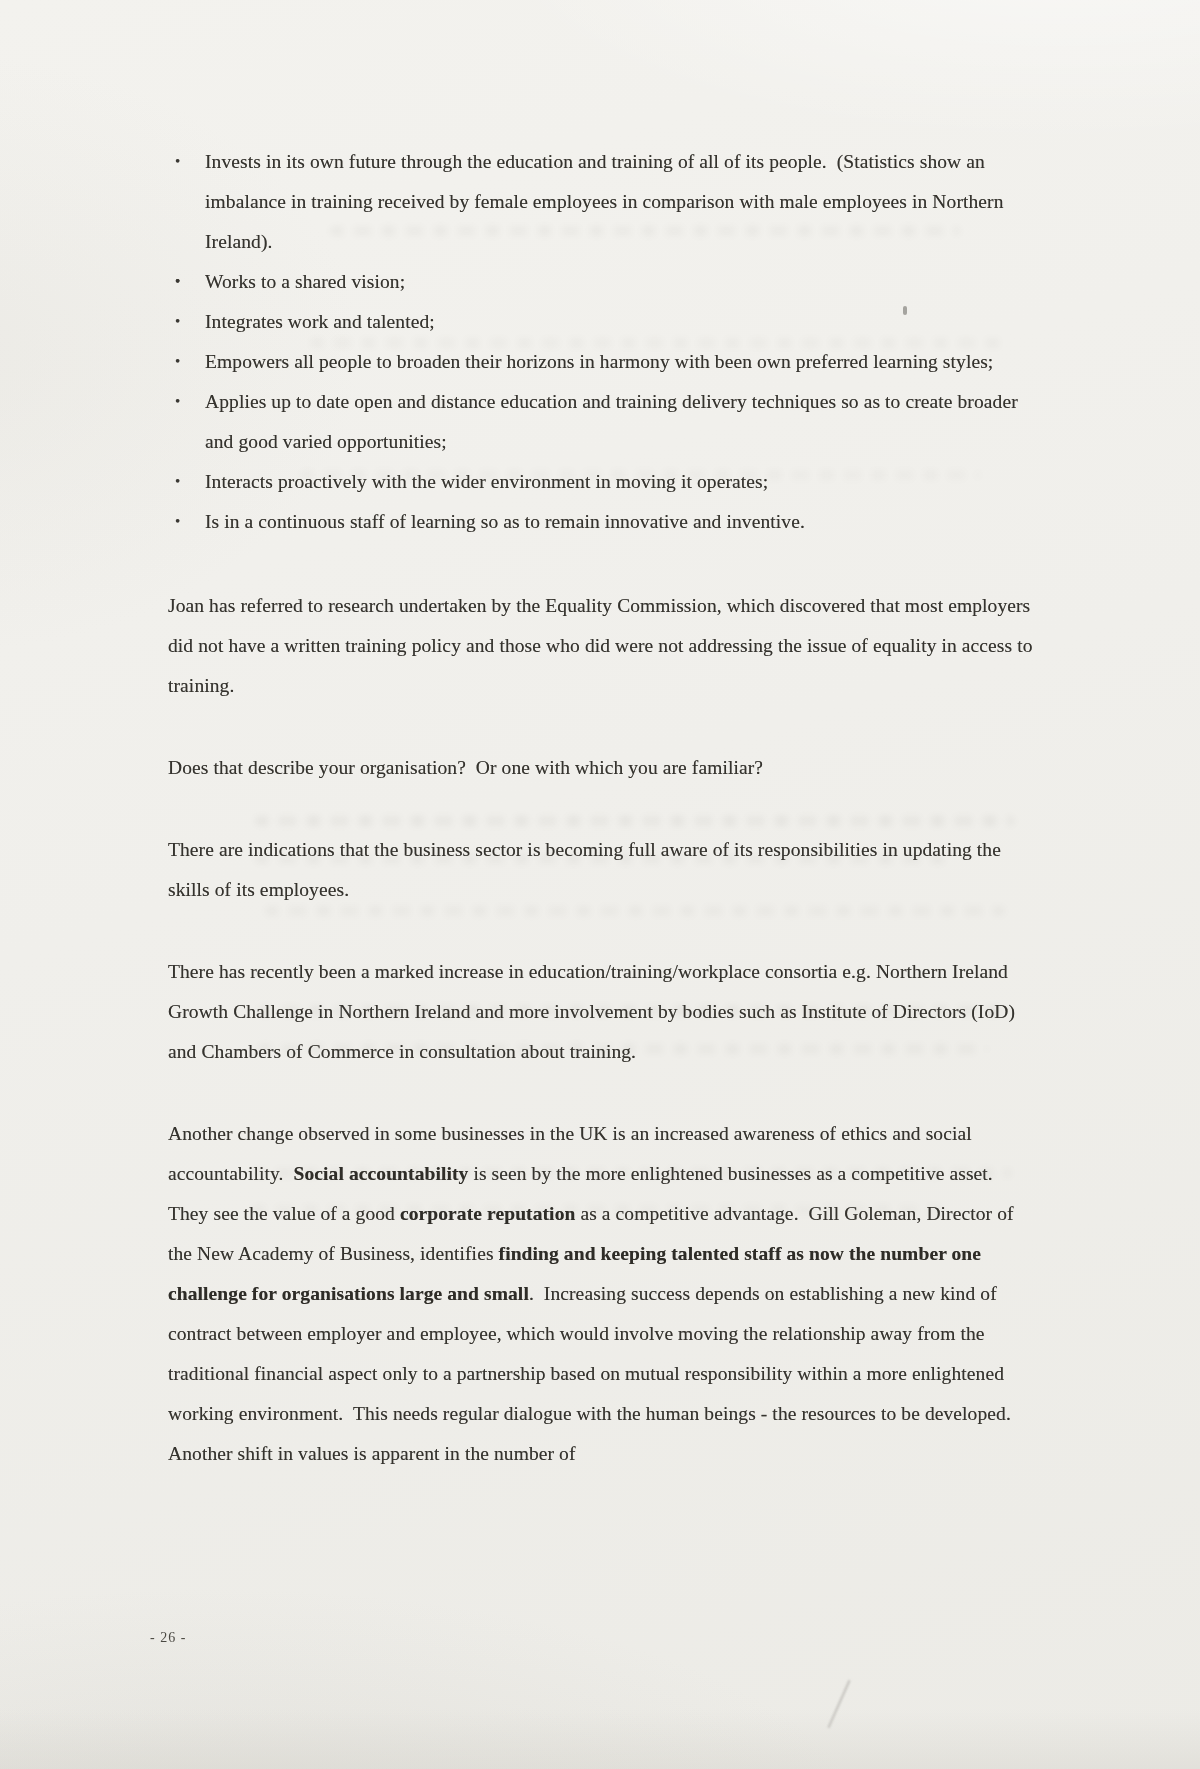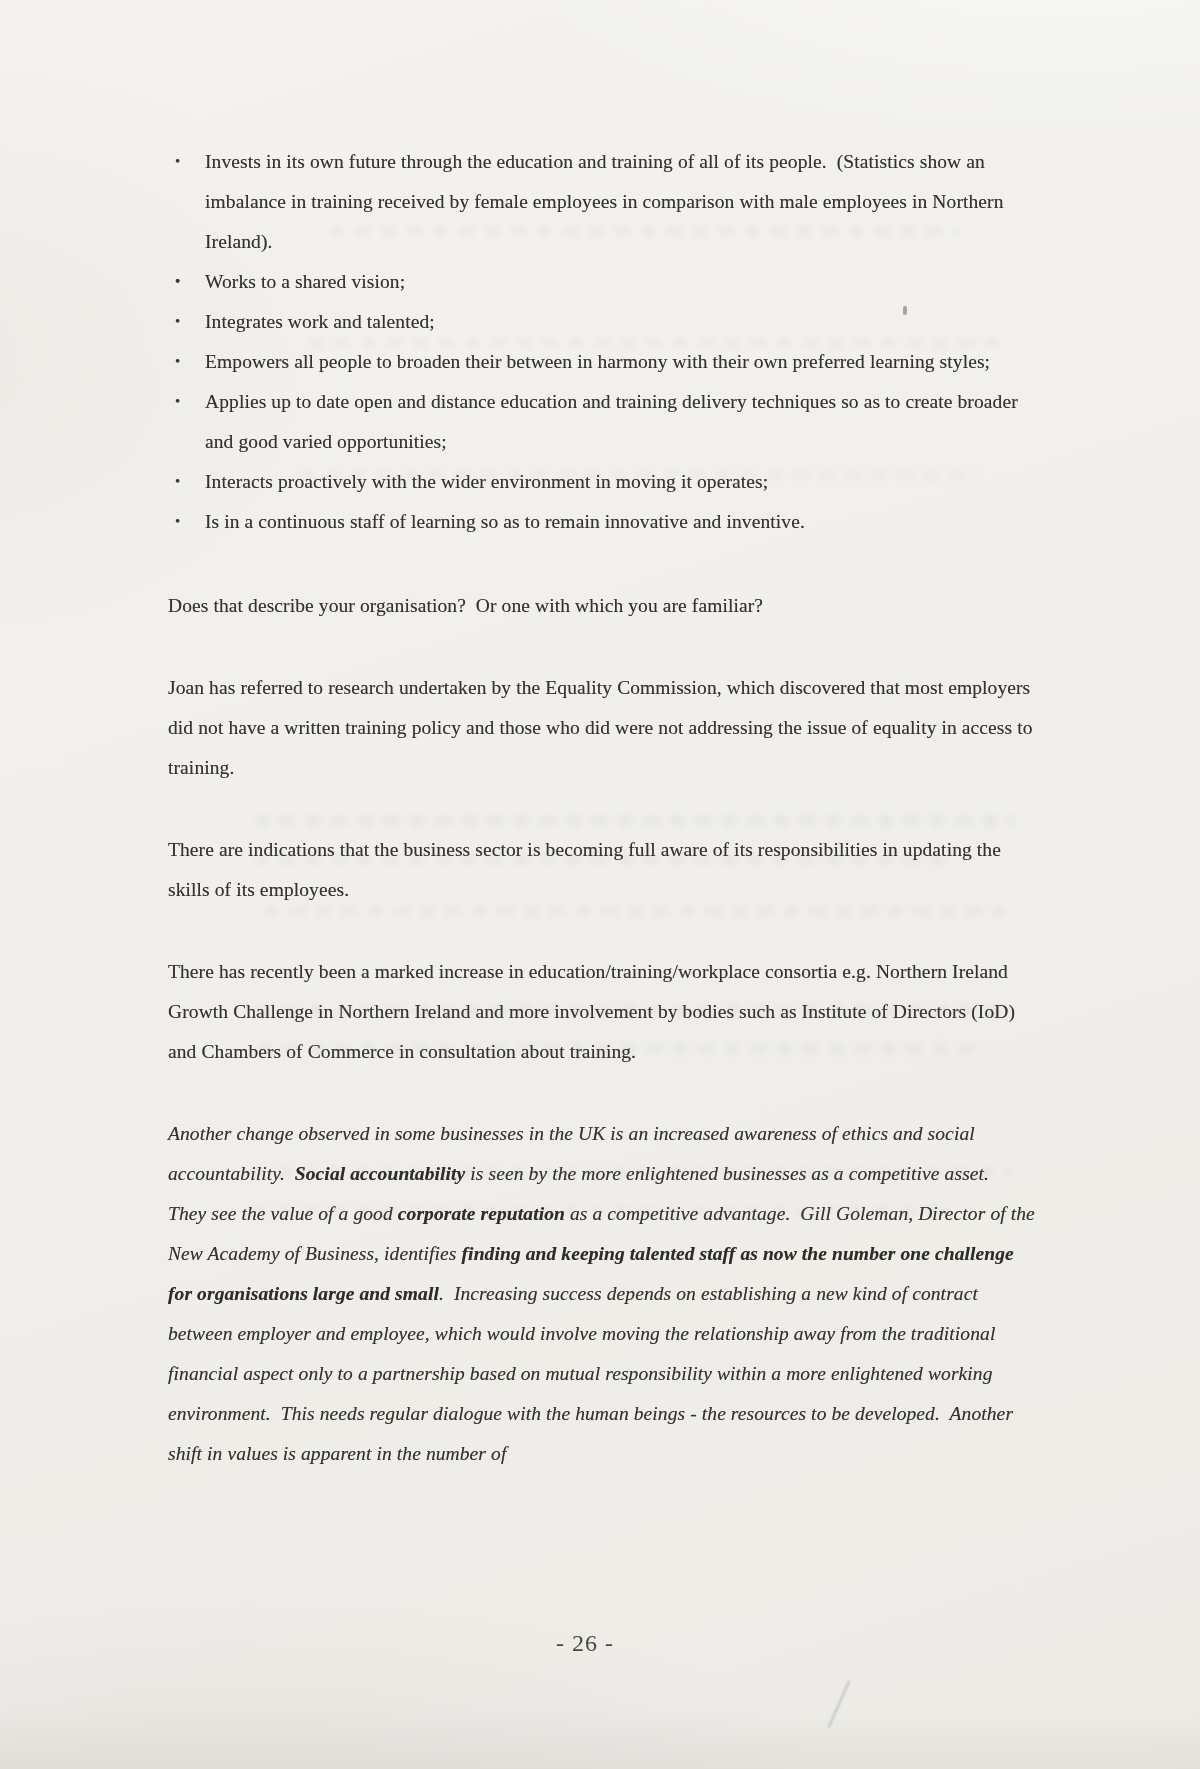--- a/index.html
+++ b/index.html
@@ -24,25 +24,25 @@
     text-shadow:0 0 .5px rgba(70,68,62,.55);
   }
   .bullet-list{margin:0 0 44px 0;}
   .bullet-item{position:relative;padding-left:37px;}
   .bullet-marker{
     position:absolute;left:7px;top:-1px;
     font-size:15px;color:#3a3833;
   }
   .bullet-text{white-space:pre-wrap;}
   .paragraphs .para{margin:0 0 42px 0;white-space:pre-wrap;}
-  .paragraphs .para:last-child{margin-bottom:0;font-style:italic;}
+  .paragraphs .para:last-child{margin-bottom:0;}
   strong{font-weight:bold;color:#2e2c27;}
   .page-number{
     position:absolute;left:150px;top:1630px;width:870px;
-    text-align:center;font-size:24px;color:#4a4842;
+    text-align:left;font-size:14px;color:#4a4842;
     letter-spacing:1px;
   }
   
   .bleed{
     position:absolute;height:10px;border-radius:5px;
     background:repeating-linear-gradient(90deg,
       rgba(110,108,102,.55) 0 13px, rgba(110,108,102,0) 13px 24px,
       rgba(110,108,102,.45) 24px 41px, rgba(110,108,102,0) 41px 52px);
     filter:blur(3px);
   }
@@ -64,28 +64,28 @@
 <body>
 
 <div class="page">
 
   <div class="content">
     <div class="bullet-list">
         <div class="bullet-item"><span class="bullet-marker">•</span><span class="bullet-text">Invests in its own future through the education and training of all of its people.  (Statistics show an imbalance in training received by female employees in comparison with male employees in Northern Ireland).</span></div>
         <div class="bullet-item"><span class="bullet-marker">•</span></div>
         <div class="bullet-item"><span class="bullet-marker">•</span><span class="bullet-text">Works to a shared vision;</span></div>
         <div class="bullet-item"><span class="bullet-marker">•</span><span class="bullet-text">Integrates work and talented;</span></div>
-        <div class="bullet-item"><span class="bullet-marker">•</span><span class="bullet-text">Empowers all people to broaden their between in harmony with their own preferred learning styles;</span></div>
+        <div class="bullet-item"><span class="bullet-marker">•</span><span class="bullet-text">Empowers all people to broaden their horizons in harmony with been own preferred learning styles;</span></div>
         <div class="bullet-item"><span class="bullet-marker">•</span><span class="bullet-text">Applies up to date open and distance education and training delivery techniques so as to create broader and good varied opportunities;</span></div>
         <div class="bullet-item"><span class="bullet-marker">•</span><span class="bullet-text">Interacts proactively with the wider environment in moving it operates;</span></div>
         <div class="bullet-item"><span class="bullet-marker">•</span><span class="bullet-text">Is in a continuous staff of learning so as to remain innovative and inventive.</span></div>
       </div>
     <div class="paragraphs">
+        <p class="para"><span>Joan has referred to research undertaken by the Equality Commission, which discovered that most employers did not have a written training policy and those who did were not addressing the issue of equality in access to training.</span></p>
         <p class="para"><span>Does that describe your organisation?  Or one with which you are familiar?</span></p>
-        <p class="para"><span>Joan has referred to research undertaken by the Equality Commission, which discovered that most employers did not have a written training policy and those who did were not addressing the issue of equality in access to training.</span></p>
         <p class="para"><span>There are indications that the business sector is becoming full aware of its responsibilities in updating the skills of its employees.</span></p>
         <p class="para"><span>There has recently been a marked increase in education/training/workplace consortia e.g. Northern Ireland Growth Challenge in Northern Ireland and more involvement by bodies such as Institute of Directors (IoD) and Chambers of Commerce in consultation about training.</span></p>
         <p class="para"><span>Another change observed in some businesses in the UK is an increased awareness of ethics and social accountability.  </span><strong>Social accountability</strong><span> is seen by the more enlightened businesses as a competitive asset.  They see the value of a good </span><strong>corporate reputation</strong><span> as a competitive advantage.  Gill Goleman, Director of the New Academy of Business, identifies </span><strong>finding and keeping talented staff as now the number one challenge for organisations large and small</strong><span>.  Increasing success depends on establishing a new kind of contract between employer and employee, which would involve moving the relationship away from the traditional financial aspect only to a partnership based on mutual responsibility within a more enlightened working environment.  This needs regular dialogue with the human beings - the resources to be developed.  Another shift in values is apparent in the number of</span></p>
       </div>
   </div>
 
   <div class="page-number">- 26 -</div>
 
   <div id="bleed-container">
       <div class="bleed" style="left: 330px; top: 226px; width: 630px; opacity: 0.1;"></div>

